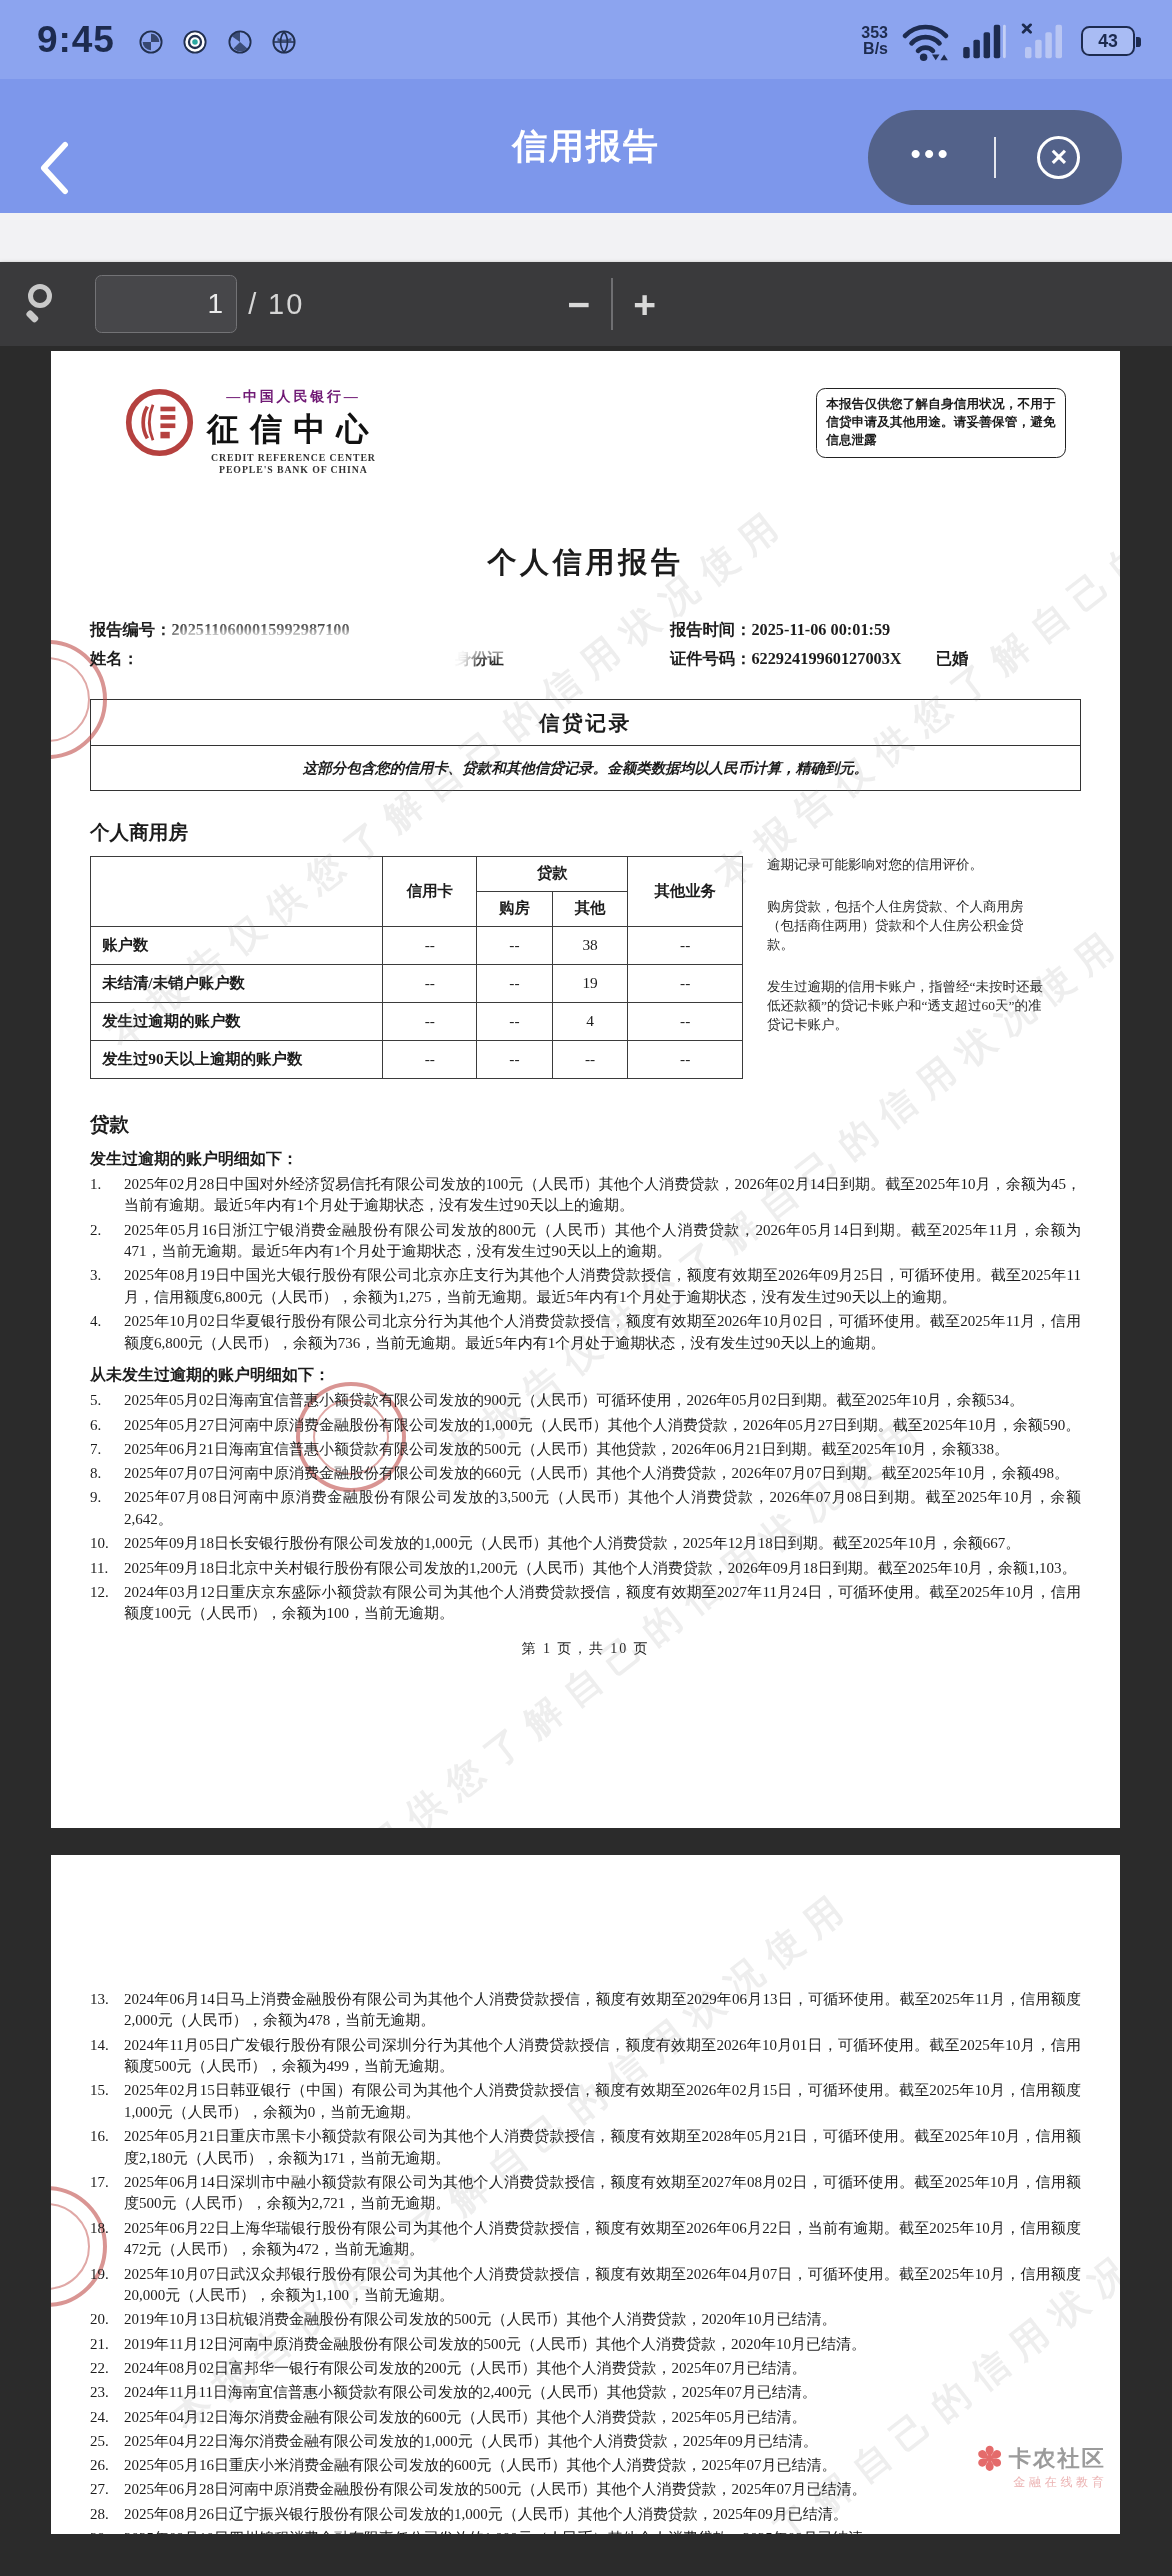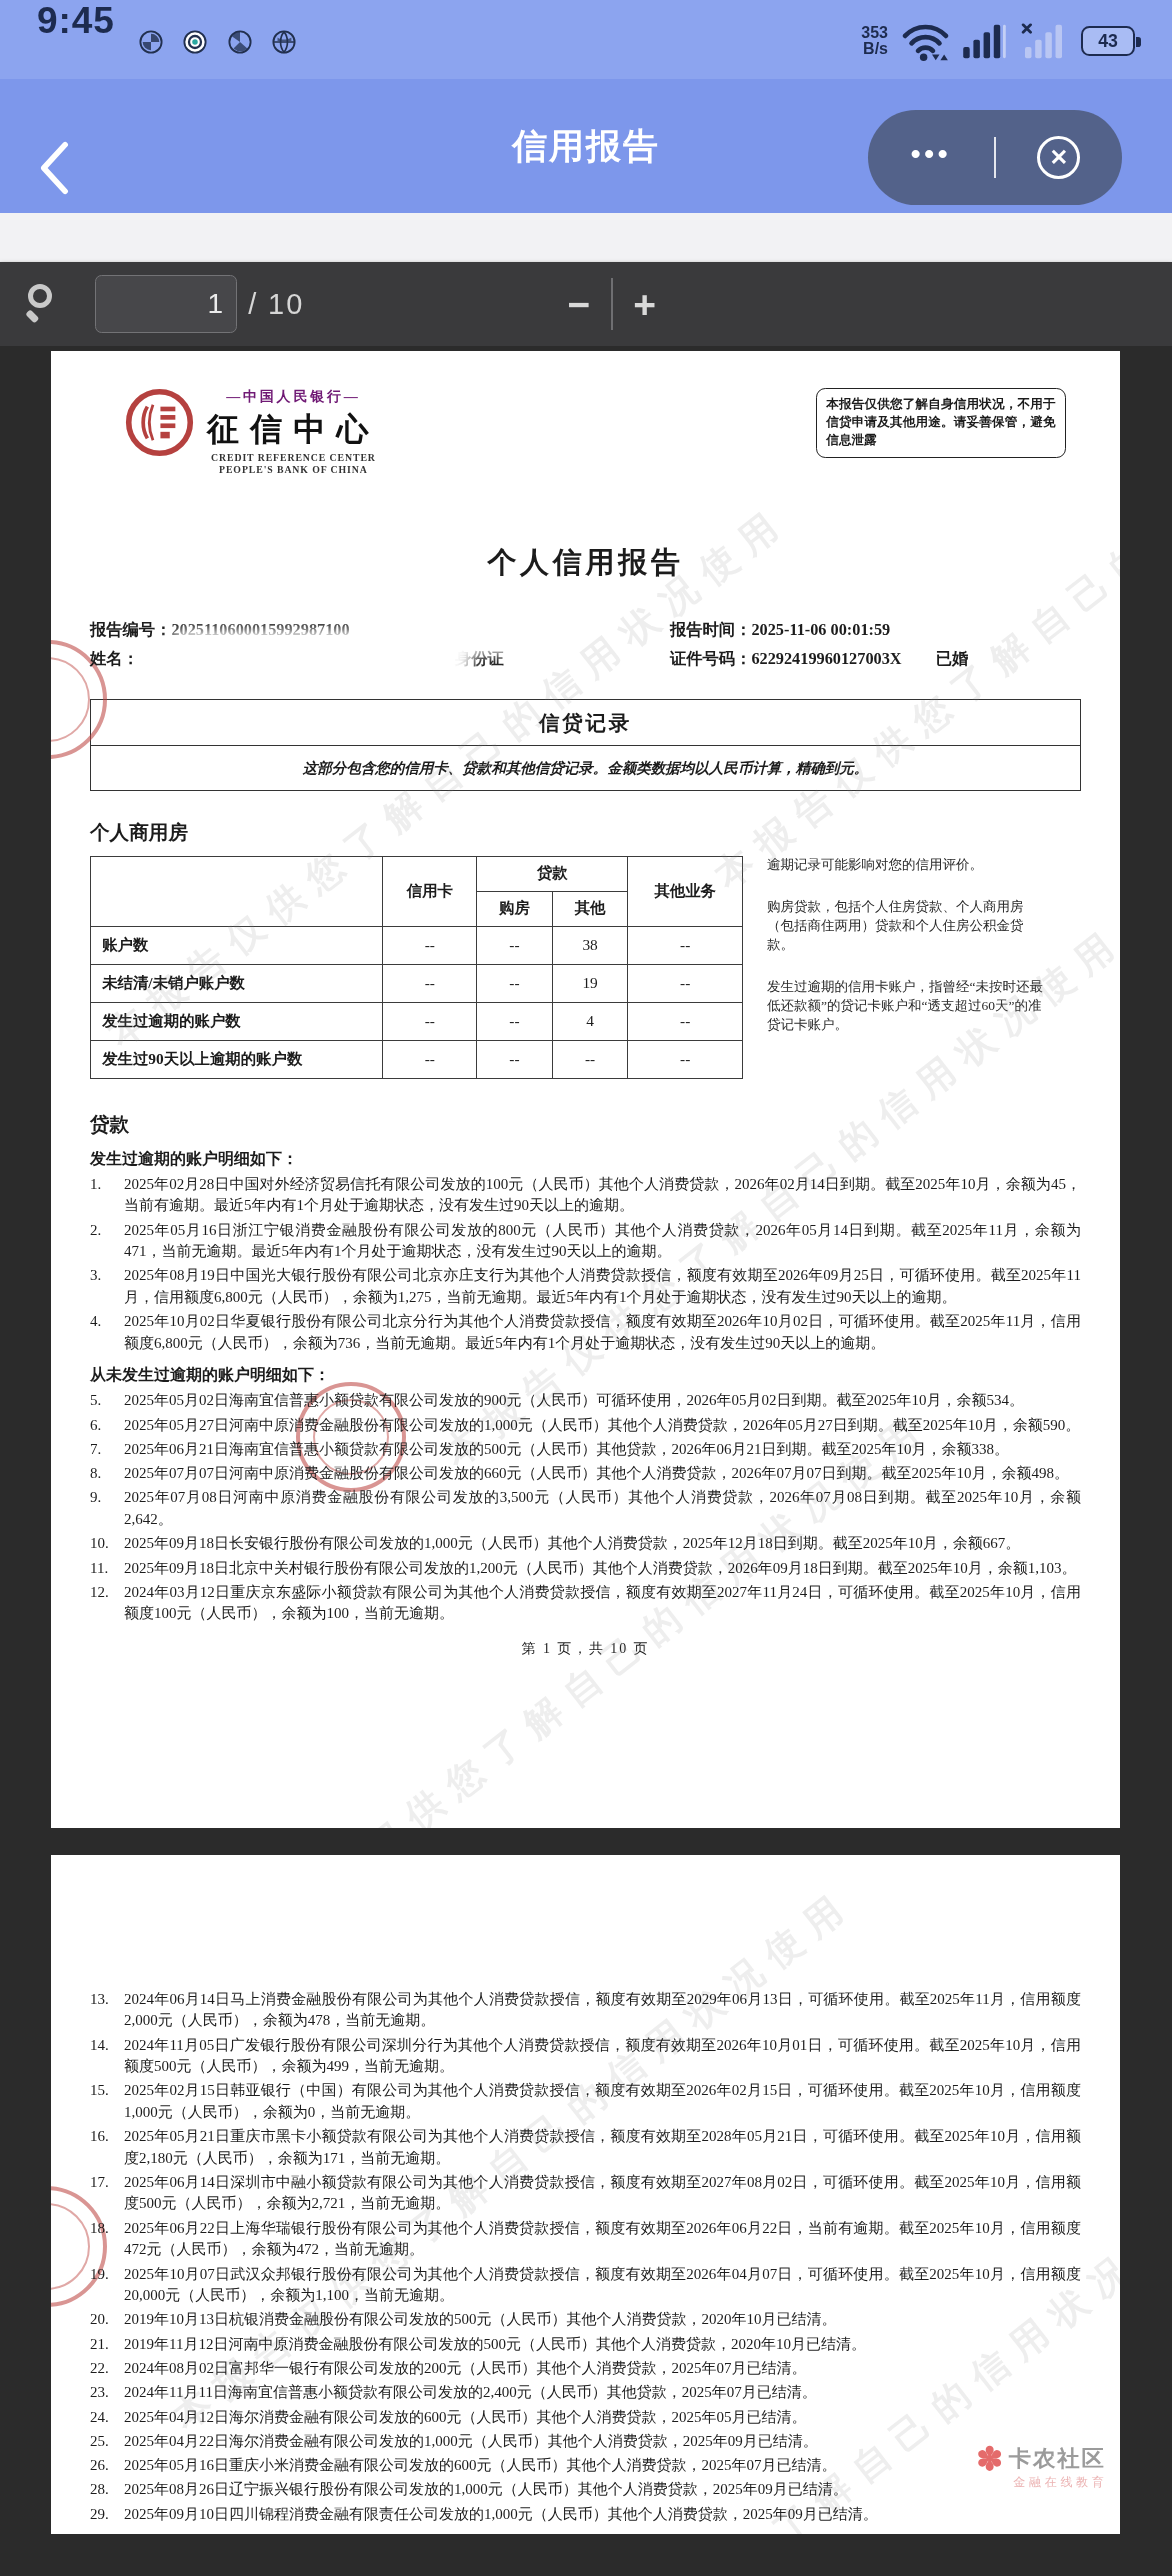--- a/index.html
+++ b/index.html
@@ -1,21 +1,21 @@
 <!DOCTYPE html>
 <html style="font-size:15px"><head>
 <meta charset="utf-8">
 <style>
   * { margin:0; padding:0; box-sizing:border-box; }
   html,body { width:1172px; height:2576px; overflow:hidden; background:#2b2b2b;
     font-family:"Liberation Sans", sans-serif; }
 
   
   .status-bar { position:relative; width:100%; height:79px; background:#8ca4ef;
-    display:flex; padding:0 37px; color:#1d2b4f; }
+    display:flex; align-items:center; padding:0 37px; color:#1d2b4f; }
   .sb-time { font-size:37px; font-weight:700; letter-spacing:0.9px; }
   .sb-mini-icons { display:flex; gap:20.5px; margin-left:24px; align-items:center; margin-top:5.6px; }
   .sb-mini { width:24px; height:24px; }
   .sb-right { margin-left:auto; display:flex; align-items:center; gap:13px; margin-top:3.7px; }
   .sb-speed { text-align:right; font-size:16px; line-height:16px; font-weight:700; }
   .wifi-svg, .sig-svg { display:block; }
   .battery { position:relative; width:54px; height:30px; border:2.8px solid #1d2b4f; border-radius:8.4px;
     display:flex; align-items:center; justify-content:center; font-size:17.7px; font-weight:700; background:#a9bcf4; }
   .battery:after { content:""; position:absolute; right:-7.5px; top:8.4px; width:4.7px; height:10.3px;
     background:#1d2b4f; border-radius:0 2.8px 2.8px 0; }
@@ -350,20 +350,21 @@
     <div class="loan-item"><span class="no">17.</span><span>2025年06月14日深圳市中融小额贷款有限公司为其他个人消费贷款授信，额度有效期至2027年08月02日，可循环使用。截至2025年10月，信用额度500元（人民币），余额为2,721，当前无逾期。</span></div>
     <div class="loan-item"><span class="no">18.</span><span>2025年06月22日上海华瑞银行股份有限公司为其他个人消费贷款授信，额度有效期至2026年06月22日，当前有逾期。截至2025年10月，信用额度472元（人民币），余额为472，当前无逾期。</span></div>
     <div class="loan-item"><span class="no">19.</span><span>2025年10月07日武汉众邦银行股份有限公司为其他个人消费贷款授信，额度有效期至2026年04月07日，可循环使用。截至2025年10月，信用额度20,000元（人民币），余额为1,100，当前无逾期。</span></div>
     <div class="loan-item"><span class="no">20.</span><span>2019年10月13日杭银消费金融股份有限公司发放的500元（人民币）其他个人消费贷款，2020年10月已结清。</span></div>
     <div class="loan-item"><span class="no">21.</span><span>2019年11月12日河南中原消费金融股份有限公司发放的500元（人民币）其他个人消费贷款，2020年10月已结清。</span></div>
     <div class="loan-item"><span class="no">22.</span><span>2024年08月02日富邦华一银行有限公司发放的200元（人民币）其他个人消费贷款，2025年07月已结清。</span></div>
     <div class="loan-item"><span class="no">23.</span><span>2024年11月11日海南宜信普惠小额贷款有限公司发放的2,400元（人民币）其他贷款，2025年07月已结清。</span></div>
     <div class="loan-item"><span class="no">24.</span><span>2025年04月12日海尔消费金融有限公司发放的600元（人民币）其他个人消费贷款，2025年05月已结清。</span></div>
     <div class="loan-item"><span class="no">25.</span><span>2025年04月22日海尔消费金融有限公司发放的1,000元（人民币）其他个人消费贷款，2025年09月已结清。</span></div>
     <div class="loan-item"><span class="no">26.</span><span>2025年05月16日重庆小米消费金融有限公司发放的600元（人民币）其他个人消费贷款，2025年07月已结清。</span></div>
+    <div class="loan-item"><span class="no">27.</span><span>2025年06月28日河南中原消费金融股份有限公司发放的500元（人民币）其他个人消费贷款，2025年07月已结清。</span></div>
     <div class="loan-item"><span class="no">28.</span><span>2025年08月26日辽宁振兴银行股份有限公司发放的1,000元（人民币）其他个人消费贷款，2025年09月已结清。</span></div>
     <div class="loan-item"><span class="no">29.</span><span>2025年09月10日四川锦程消费金融有限责任公司发放的1,000元（人民币）其他个人消费贷款，2025年09月已结清。</span></div>
 
     <div class="brand">
       <div class="brand-row">
         <span class="brand-logo">✽</span>
         <span class="brand-name">卡农社区</span>
       </div>
       <div class="brand-sub">金融在线教育</div>
     </div>

